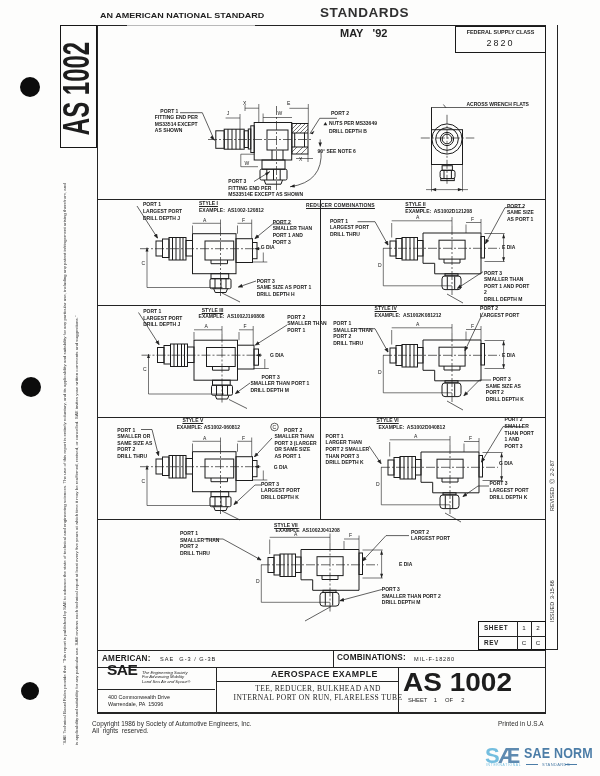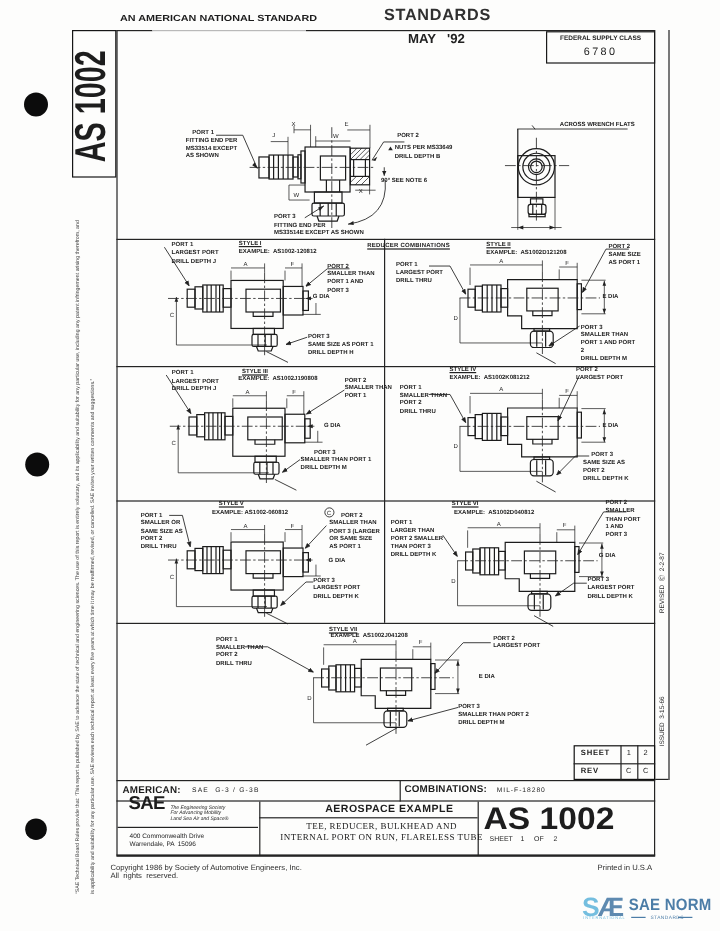--- a/index.html
+++ b/index.html
@@ -46,21 +46,21 @@
 
 <div class="ln" style="left:215.5px;top:668px;width:1.2px;height:45px"></div>
 <div class="ln" style="left:397.5px;top:668px;width:1.2px;height:45px"></div>
 <div class="ln" style="left:216px;top:680.5px;width:182px;height:1.1px"></div>
 <div class="ln" style="left:98px;top:689px;width:117px;height:1.3px"></div>
 
 <div class="t b" style="left:100px;top:10.2px;font-size:9px;letter-spacing:0px;transform:scaleY(0.82);transform-origin:0 50%">AN AMERICAN NATIONAL STANDARD</div>
 <div class="t" style="left:320px;top:3.5px;font-size:13.5px;font-weight:bold;letter-spacing:0.6px;color:#303030">STANDARDS</div>
 <div class="t b" style="left:340px;top:26px;font-size:11px;color:#222">MAY&nbsp;&nbsp;&nbsp;'92</div>
 <div class="t b" style="left:455px;top:28.5px;width:91px;text-align:center;font-size:5.4px">FEDERAL SUPPLY CLASS</div>
-<div class="t" style="left:455px;top:38px;width:91px;text-align:center;font-size:9px;letter-spacing:2px">6780</div>
+<div class="t" style="left:455px;top:38px;width:91px;text-align:center;font-size:9px;letter-spacing:2px">2820</div>
 
 <div class="t b vrt" style="left:53px;top:138px;width:99px;text-align:center;font-size:24px;letter-spacing:0px;transform:rotate(-90deg) scaleY(1.5);transform-origin:0 0">AS 1002</div>
 
 <div class="t vrt" style="left:548.5px;top:511px;width:104px;font-size:5.4px;color:#2e2e2e">REVISED&nbsp;&nbsp;Ⓒ&nbsp;&nbsp;2-2-87</div>
 <div class="t vrt" style="left:548.5px;top:622px;width:90px;font-size:5.4px;color:#2e2e2e">ISSUED&nbsp;&nbsp;3-15-66</div>
 
 <div class="t vrt" style="left:62px;top:745px;width:545px;font-size:4.4px;color:#3a3a3a">“SAE Technical Board Rules provide that: ‘This report is published by SAE to advance the state of technical and engineering sciences. The use of this report is entirely voluntary, and its applicability and suitability for any particular use, including any patent infringement arising therefrom, and</div>
 <div class="t vrt" style="left:74px;top:745px;width:545px;font-size:4.4px;color:#3a3a3a">is applicability and suitability for any particular use. SAE reviews each technical report at least every five years at which time it may be reaffirmed, revised, or cancelled. SAE invites your written comments and suggestions.”</div>
 
 <div class="t b" style="left:102px;top:653.5px;font-size:8.2px;letter-spacing:.2px">AMERICAN:</div>

